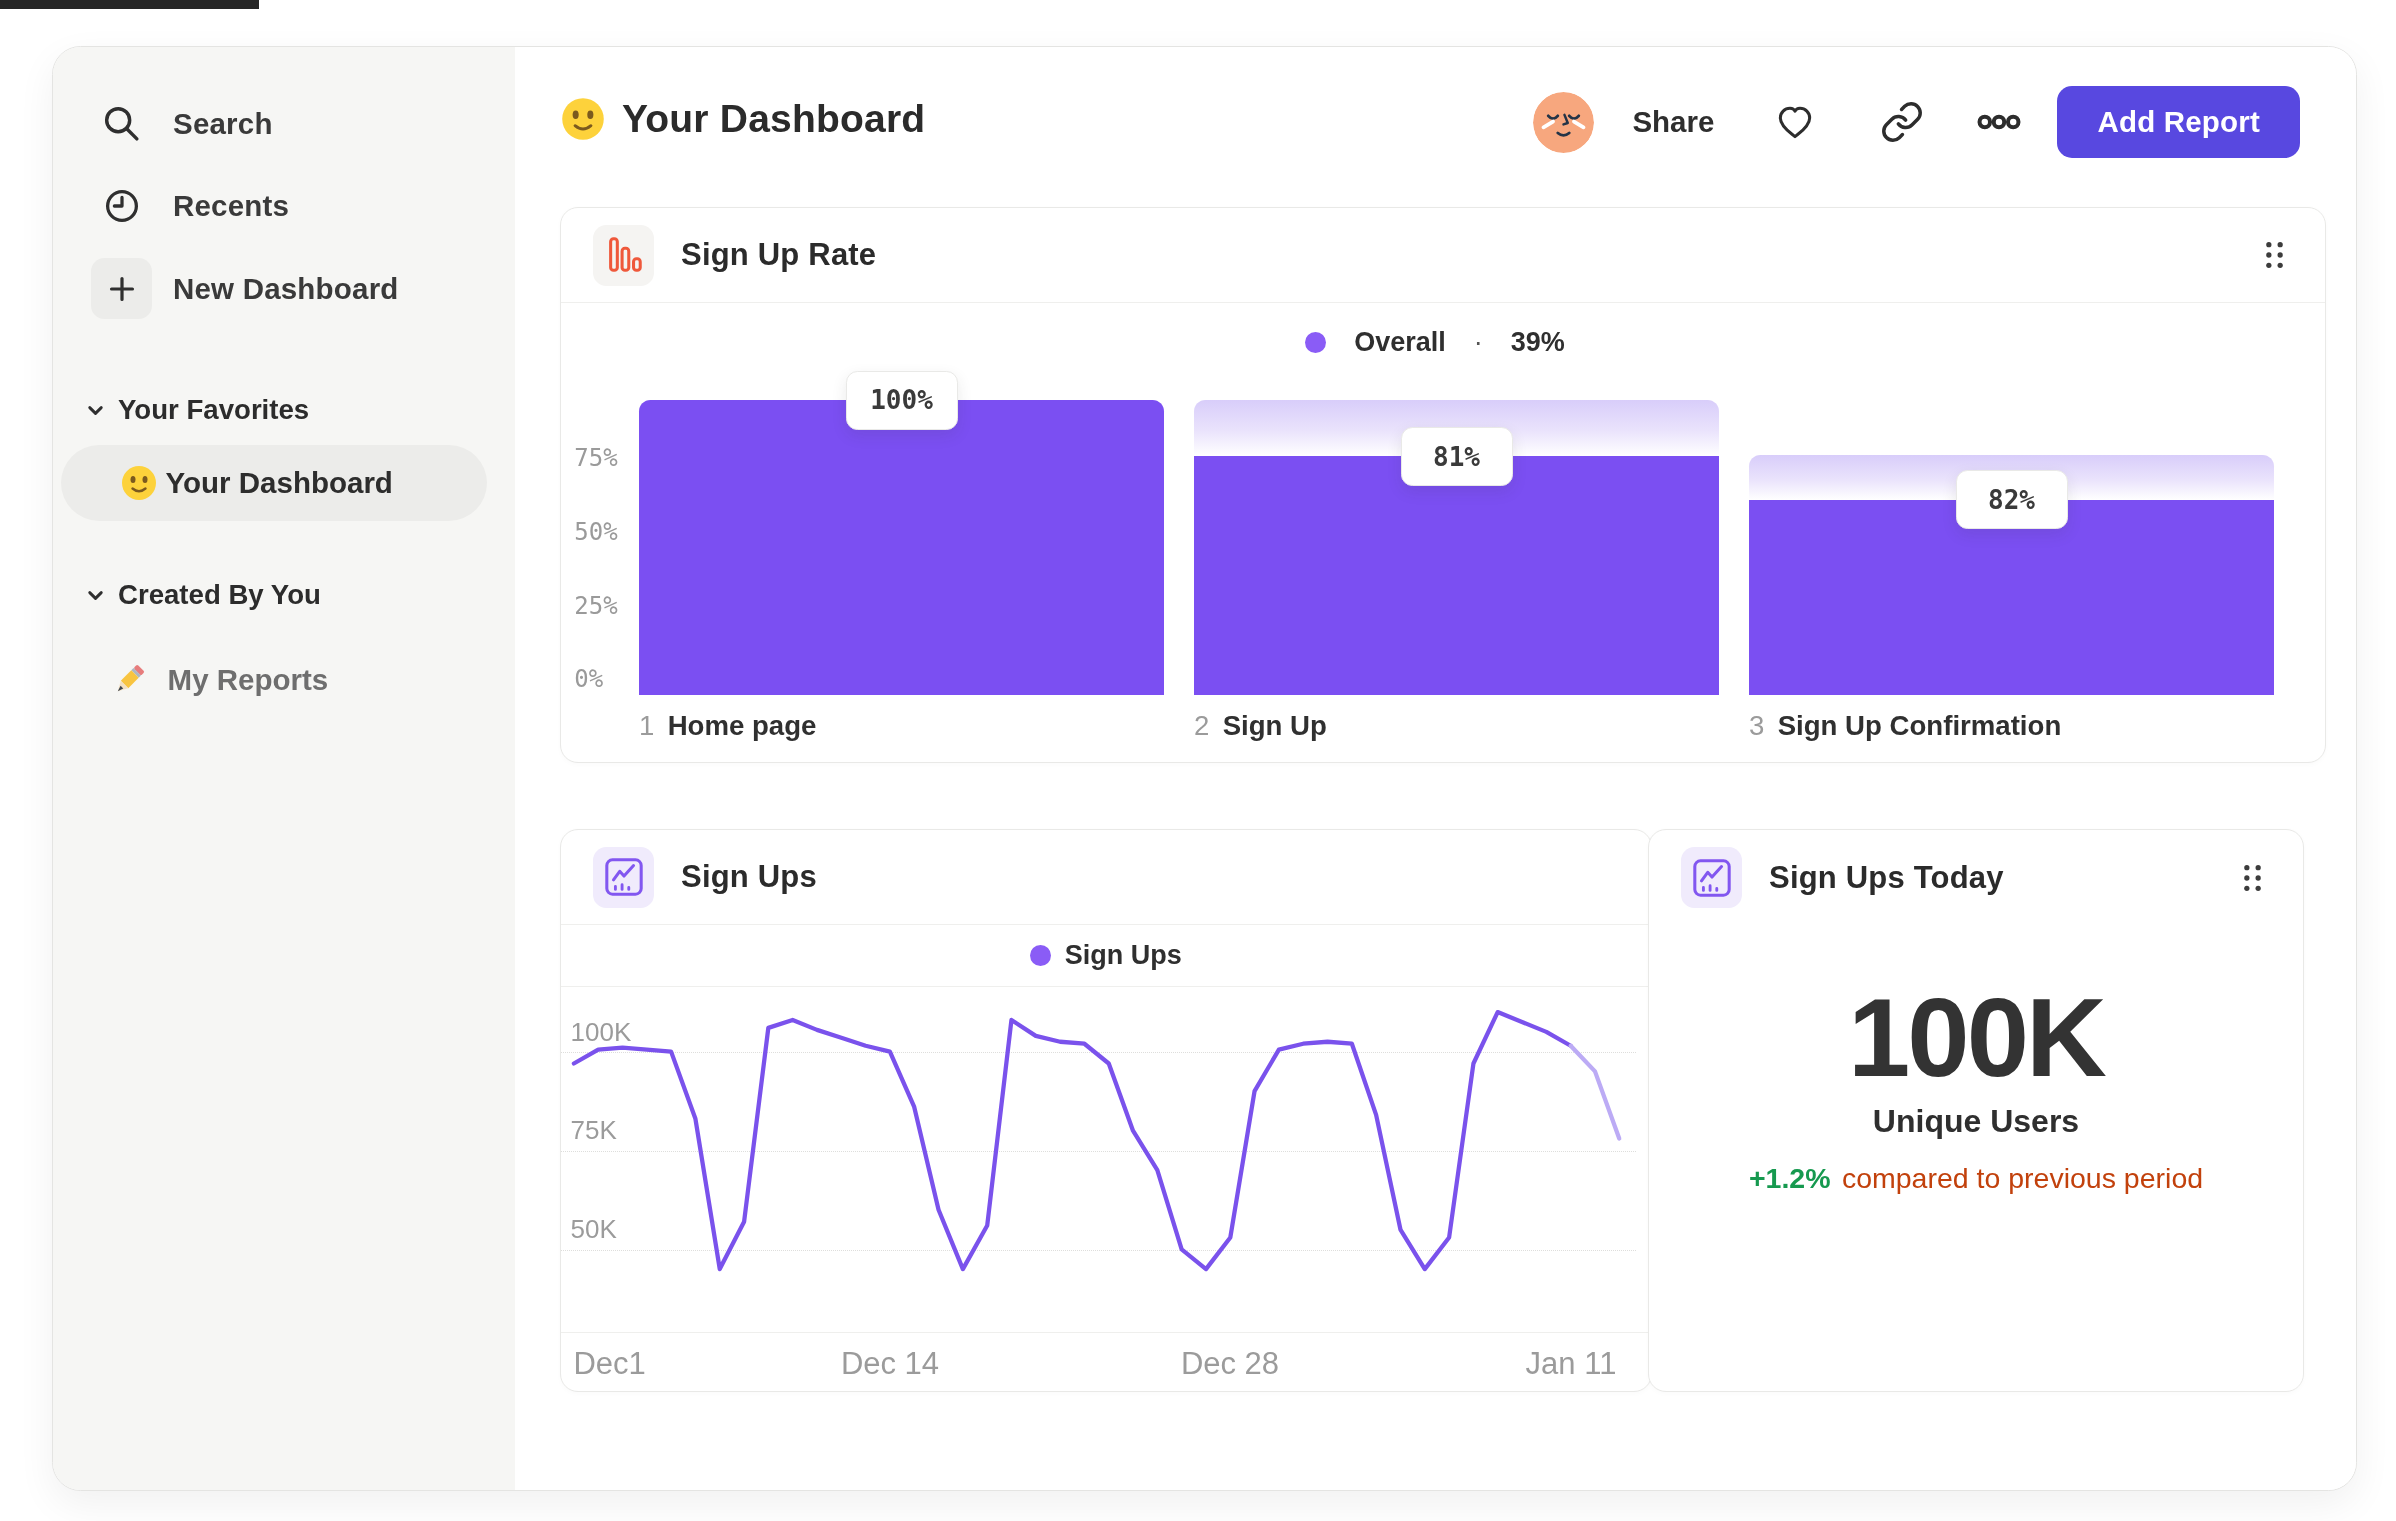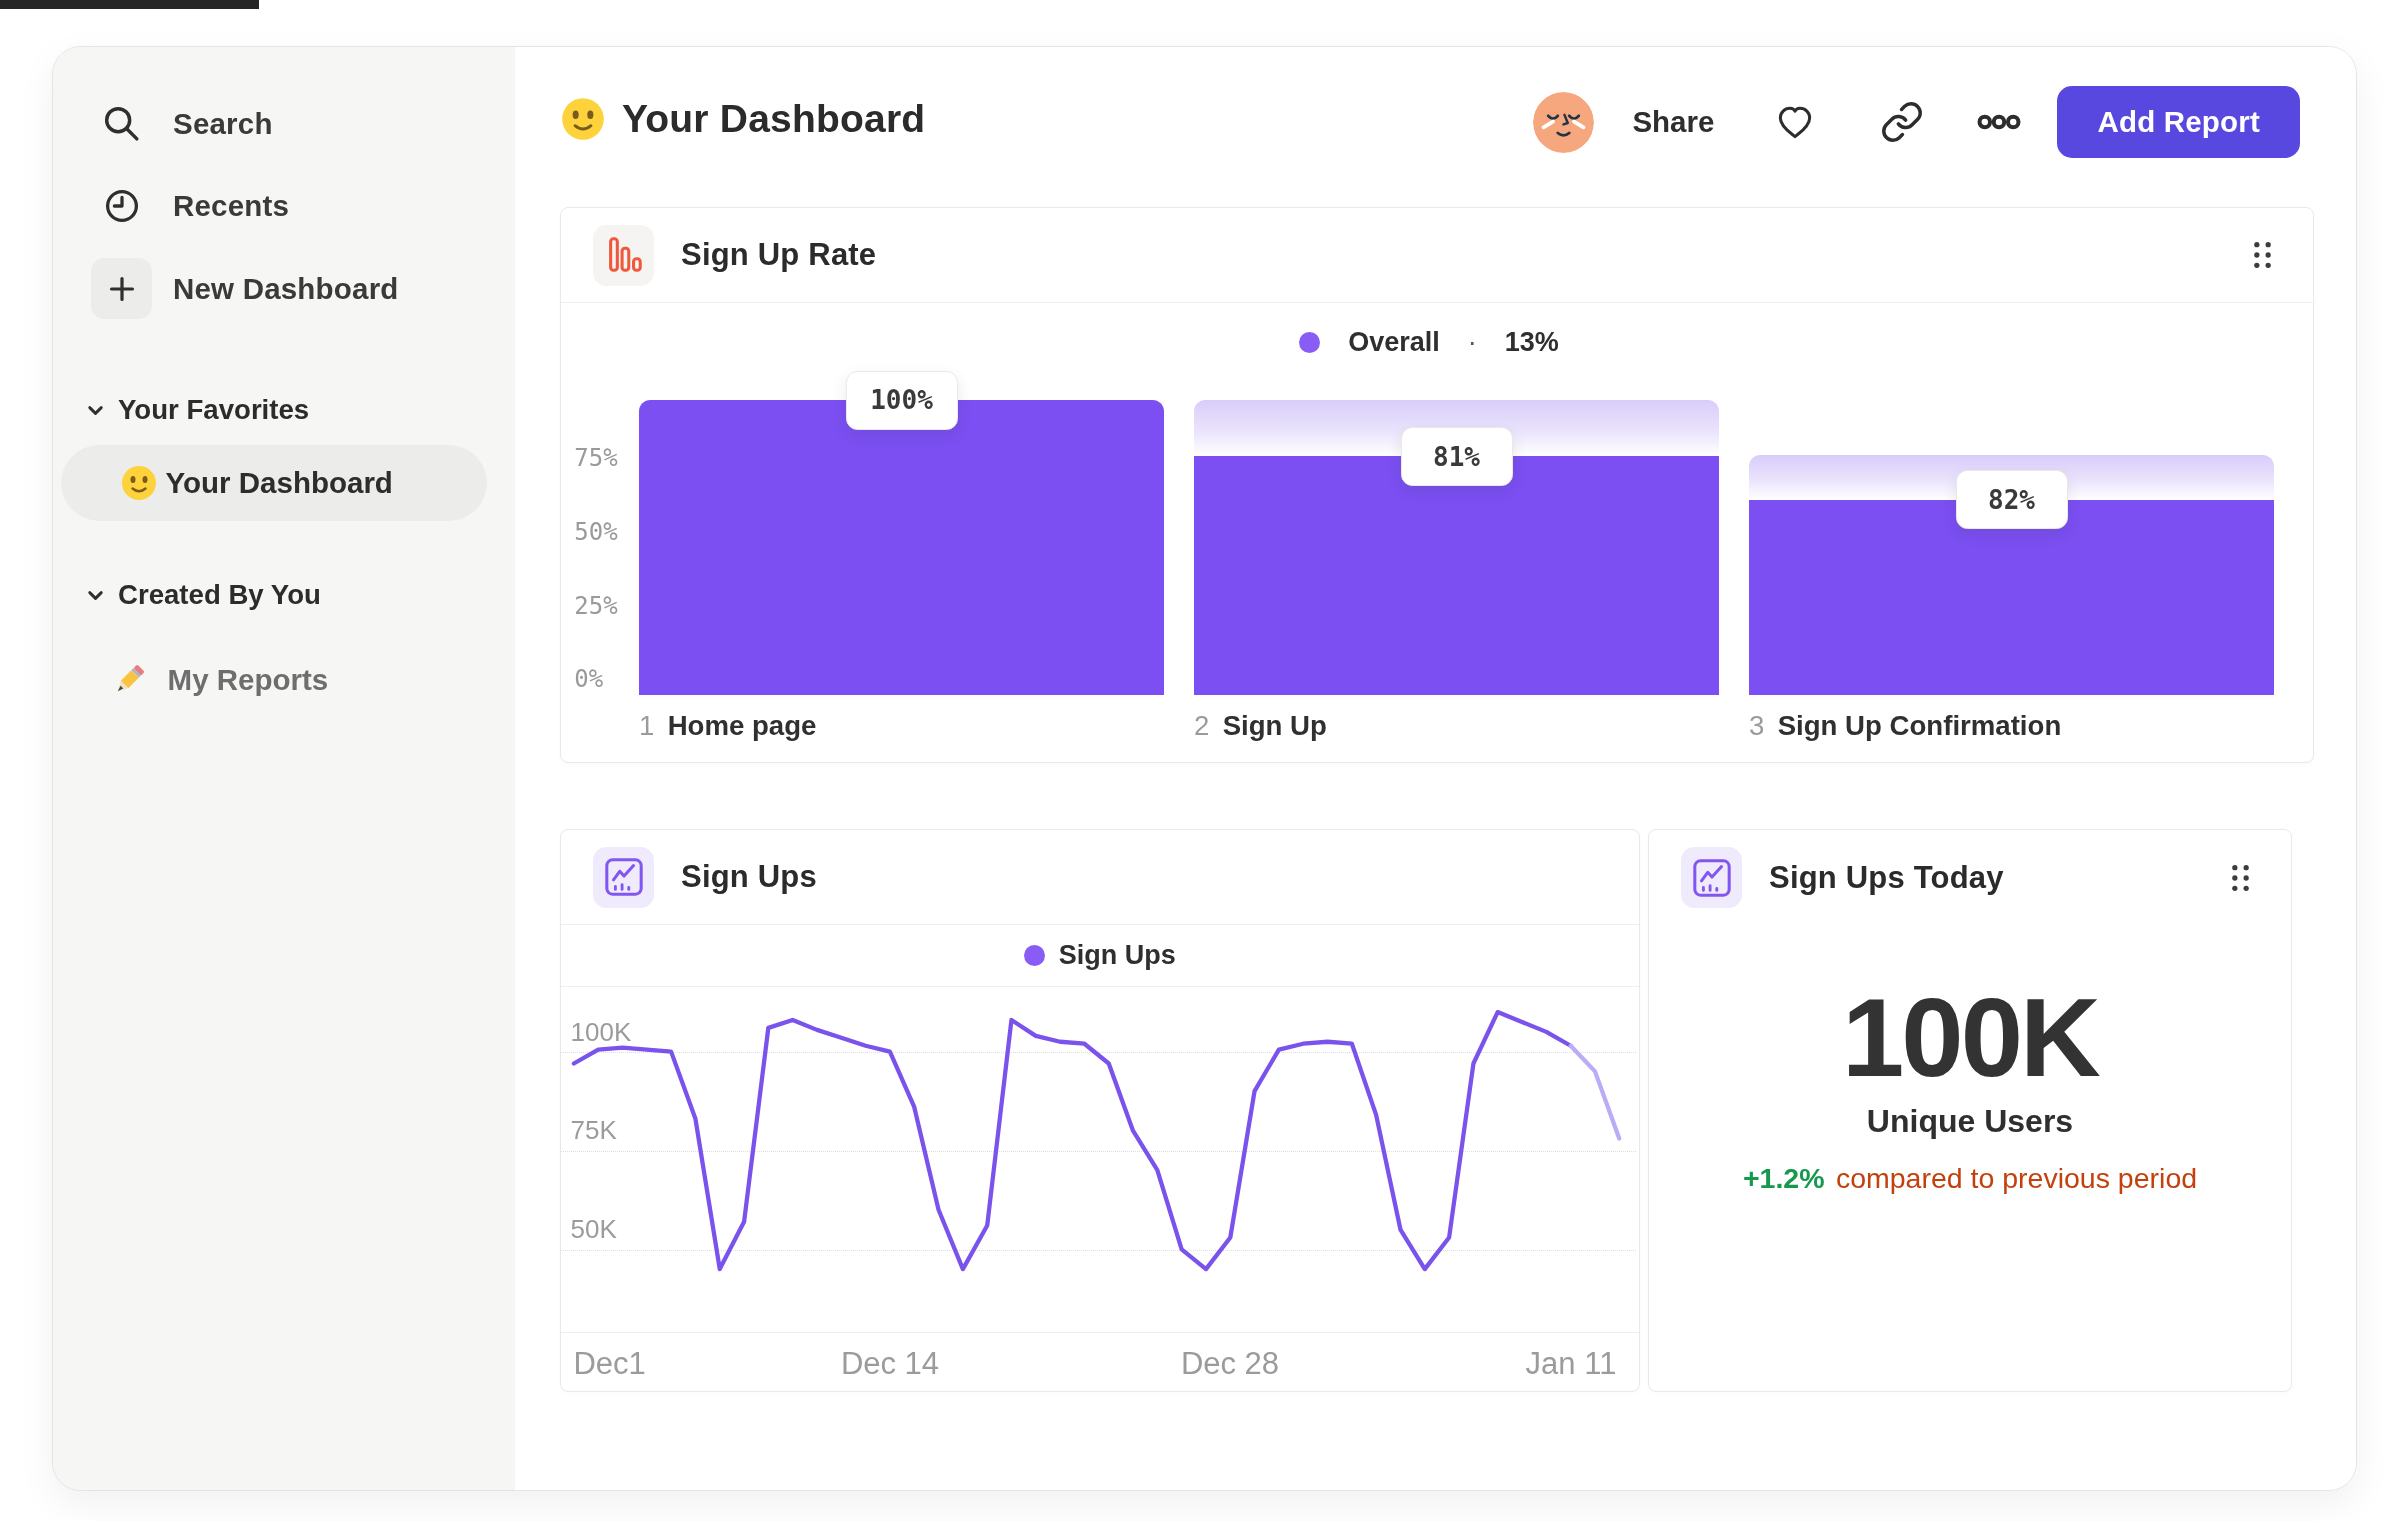--- a/index.html
+++ b/index.html
@@ -29,21 +29,21 @@
   .hdr-title{position:absolute;left:46px;top:36px;height:72px;display:flex;align-items:center;gap:17px;}
   .hdr-title .t{font-size:39px;font-weight:700;color:#2B2B2B;letter-spacing:0.2px;}
   .hdr-right{position:absolute;right:56px;top:38px;height:74px;display:flex;align-items:center;}
   .avatar{width:61px;height:61px;border-radius:50%;overflow:hidden;margin-right:38px;cursor:pointer;}
   .share{font-size:29.5px;font-weight:600;color:#2E2E2E;margin-right:59px;cursor:pointer;}
   .hicon{width:44px;height:44px;display:flex;align-items:center;justify-content:center;cursor:pointer;}
   .mr66{margin-right:63px}.mr56{margin-right:53px}.mr38{margin-right:36px}
   .btn{height:72px;padding:0 40px;background:var(--btn);color:#fff;border:none;border-radius:15px;
        font-family:"Liberation Sans",sans-serif;font-size:29.5px;font-weight:700;cursor:pointer;letter-spacing:0.2px;}
   
-  .card{position:absolute;background:#fff;border:1.4px solid #E9E9E7;border-radius:8px;box-shadow:0 1.9px 5.7px rgba(0,0,0,.02);}
+  .card{position:absolute;background:#fff;border:1.4px solid #E9E9E7;border-radius:18px;box-shadow:0 1.9px 5.7px rgba(0,0,0,.02);padding-left:12px;}
   .card-head{position:absolute;left:0;right:0;top:0;height:95px;display:flex;align-items:center;padding:0 32px;box-sizing:border-box;}
   .card-head.bb{border-bottom:1.4px solid #EFEFED;}
   .head-ico{width:61px;height:61px;border-radius:13.3px;display:flex;align-items:center;justify-content:center;margin-right:27px;}
   .head-ico.gray{background:#F5F4F2;} .head-ico.purple{background:#F0EBFC;}
   .card-title{font-size:31px;font-weight:700;color:#2B2B2B;letter-spacing:0.2px;}
   .drag{margin-left:auto;width:38px;height:42px;display:flex;align-items:center;justify-content:center;cursor:grab;}
   .legend{position:absolute;left:0;right:16px;display:flex;align-items:center;justify-content:center;gap:28px;}
   .legend-dot{width:21px;height:21px;border-radius:50%;background:var(--dot);}
   .legend-txt{font-size:27px;font-weight:600;color:#2F2F2F;}
   .legend-sep{font-size:27px;color:#555;}
@@ -239,21 +239,21 @@
                   <circle cx="7" cy="28" r="2.8"></circle>
                   <circle cx="19" cy="28" r="2.8"></circle>
                 </g>
               </svg>
           </span>
         </div>
         <div class="legend" style="top:110px;height:49px">
           <span class="legend-dot"></span>
           <span class="legend-txt">Overall</span>
           <span class="legend-sep">·</span>
-          <span class="legend-txt">13%</span>
+          <span class="legend-txt">39%</span>
         </div>
         <div class="f-yaxis">
             <div class="f-ytick" style="top: 236px;">75%</div>
             <div class="f-ytick" style="top: 310px;">50%</div>
             <div class="f-ytick" style="top: 384px;">25%</div>
             <div class="f-ytick" style="top: 457px;">0%</div>
           </div>
         <div class="f-bars">
             <div class="fbar">
               <div class="fsolid ftop" style="height: 295px;"></div>

